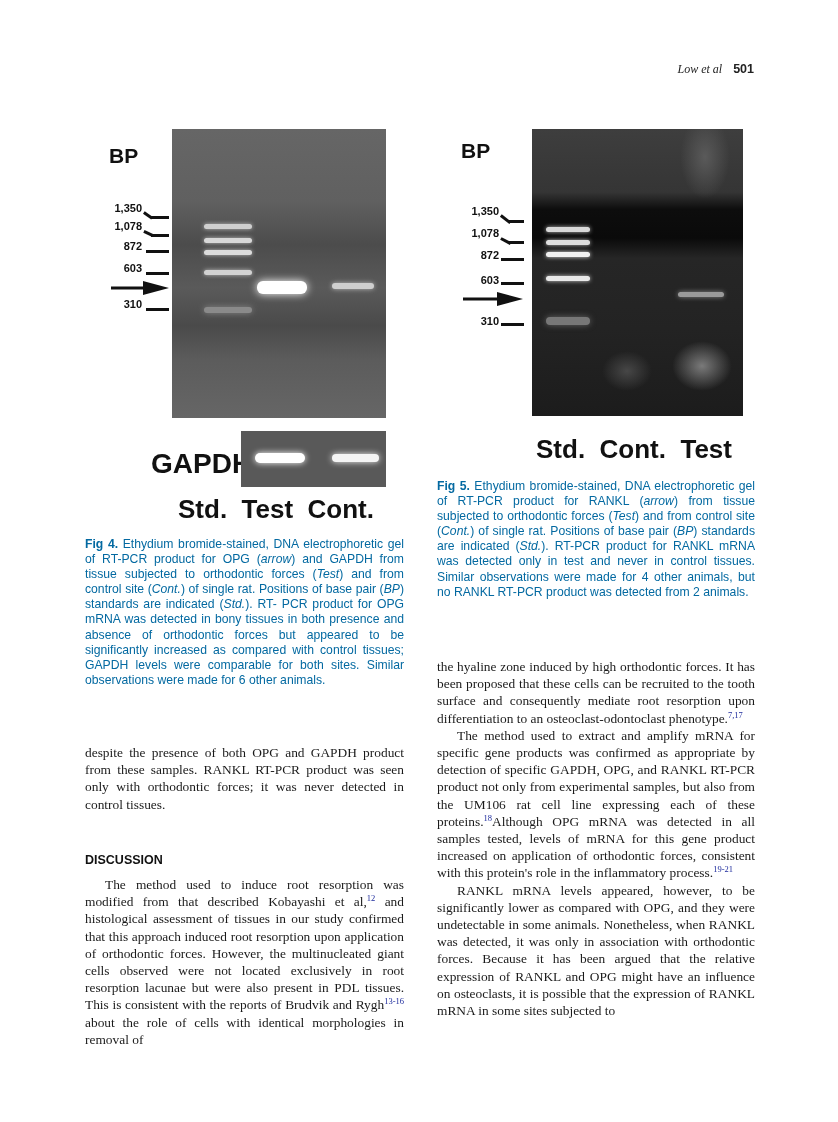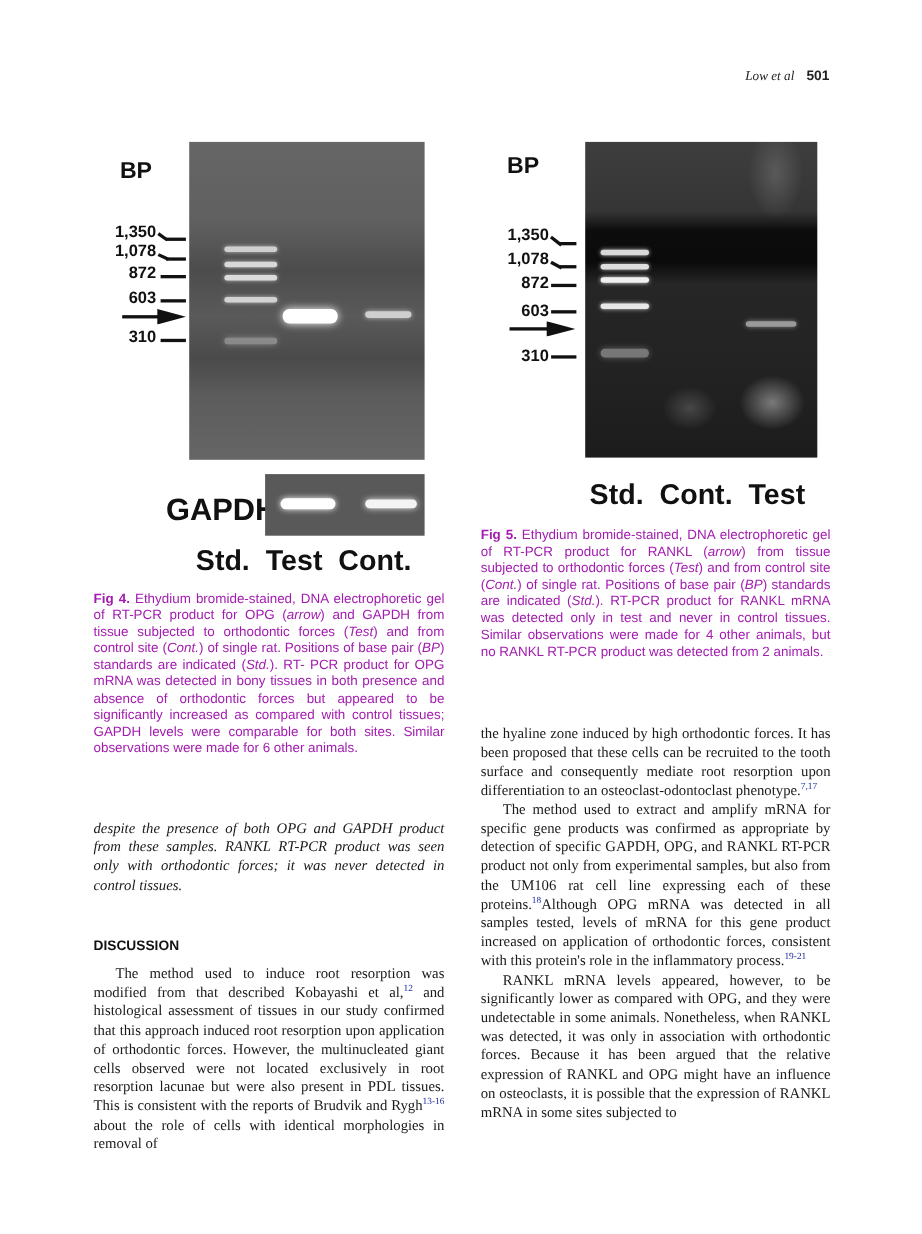--- a/index.html
+++ b/index.html
@@ -5,28 +5,28 @@
   html, body { margin:0; padding:0; background:#fff; }
   body { width:838px; height:1122px; position:relative; overflow:hidden; color:#1a1a1a; }
   .hdr-left { position:absolute; left:85px; top:64px; font-family:"Liberation Serif", serif; font-style:italic; font-size:11.2px; line-height:14px; color:#222; }
   .hdr-right { position:absolute; right:84px; top:62px; font-family:"Liberation Serif", serif; font-size:12px; color:#222; }
   .hdr-right .auth { font-style:italic; margin-right:8px; }
   .hdr-right .pg { font-family:"Liberation Sans", sans-serif; font-weight:bold; font-size:12.5px; }
 
   .gel { position:absolute; overflow:hidden; }
   .band { position:absolute; border-radius:6px; }
   .lbl { position:absolute; font-family:"Liberation Sans", sans-serif; font-weight:bold; color:#111; }
-  .bp-num { position:absolute; font-family:"Liberation Sans", sans-serif; font-weight:bold; font-size:15px; color:#111; text-align:right; width:56px; }
+  .bp-num { position:absolute; font-family:"Liberation Sans", sans-serif; font-weight:bold; font-size:11px; color:#111; text-align:right; width:56px; }
   .tick { position:absolute; height:3px; background:#111; }
   .slant { position:absolute; height:2.5px; background:#111; transform-origin:left center; }
   .arrow { position:absolute; }
 
   .lanes { position:absolute; font-family:"Liberation Sans", sans-serif; font-weight:bold; font-size:26px; color:#111; white-space:nowrap; }
 
-  .caption { position:absolute; font-family:"Liberation Sans", sans-serif; font-size:12.2px; line-height:15.1px; text-align:justify; color:#a21caf; }
+  .caption { position:absolute; font-family:"Liberation Sans", sans-serif; font-size:12.2px; line-height:15.1px; text-align:justify; color:#0369a1; }
   .caption .fig { font-weight:bold; }
   .caption i { font-style:italic; }
 
   .body-text { position:absolute; font-family:"Liberation Serif", serif; font-size:13.4px; line-height:17.2px; text-align:justify; color:#1a1a1a; }
   .body-text p { margin:0; }
   .body-text p.indent { text-indent:20px; }
   sup.ref { color:#1c2a9c; font-size:8.5px; vertical-align:super; line-height:0; }
   .heading { position:absolute; font-family:"Liberation Sans", sans-serif; font-weight:bold; font-size:12.5px; color:#111; }
 </style>
 </head>
@@ -122,21 +122,21 @@
     <span>Std.</span>&nbsp;
     <span>Cont.</span>&nbsp;
     <span>Test</span>
   </div>
 
   <div class="caption" style="left:437px;top:479px;width:318px;">
     <span class="fig">Fig 5.</span><span> Ethydium bromide-stained, DNA electrophoretic gel of RT-PCR product for RANKL (</span><i>arrow</i><span>) from tissue subjected to orthodontic forces (</span><i>Test</i><span>) and from control site (</span><i>Cont.</i><span>) of single rat. Positions of base pair (</span><i>BP</i><span>) standards are indicated (</span><i>Std.</i><span>). RT-PCR product for RANKL mRNA was detected only in test and never in control tissues. Similar observations were made for 4 other animals, but no RANKL RT-PCR product was detected from 2 animals.</span>
   </div>
 </div>
 
-<div class="body-text" style="left:85px;top:744px;width:319px;font-style:italic;">
+<div class="body-text" style="left:85px;top:744px;width:319px;">
   <p>despite the presence of both OPG and GAPDH product from these samples. RANKL RT-PCR product was seen only with orthodontic forces; it was never detected in control tissues.</p>
 </div>
 
 <div class="heading" style="left:85px;top:853px;">DISCUSSION</div>
 
 <div class="body-text" style="left:85px;top:876px;width:319px;">
   <p class="indent"><span>The method used to induce root resorption was modified from that described Kobayashi et al,</span><sup class="ref">12</sup><span> and histological assessment of tissues in our study confirmed that this approach induced root resorption upon application of orthodontic forces. However, the multinucleated giant cells observed were not located exclusively in root resorption lacunae but were also present in PDL tissues. This is consistent with the reports of Brudvik and Rygh</span><sup class="ref">13-16</sup><span> about the role of cells with identical morphologies in removal of</span></p>
 </div>
 
 <div class="body-text" style="left:437px;top:658px;width:318px;">

